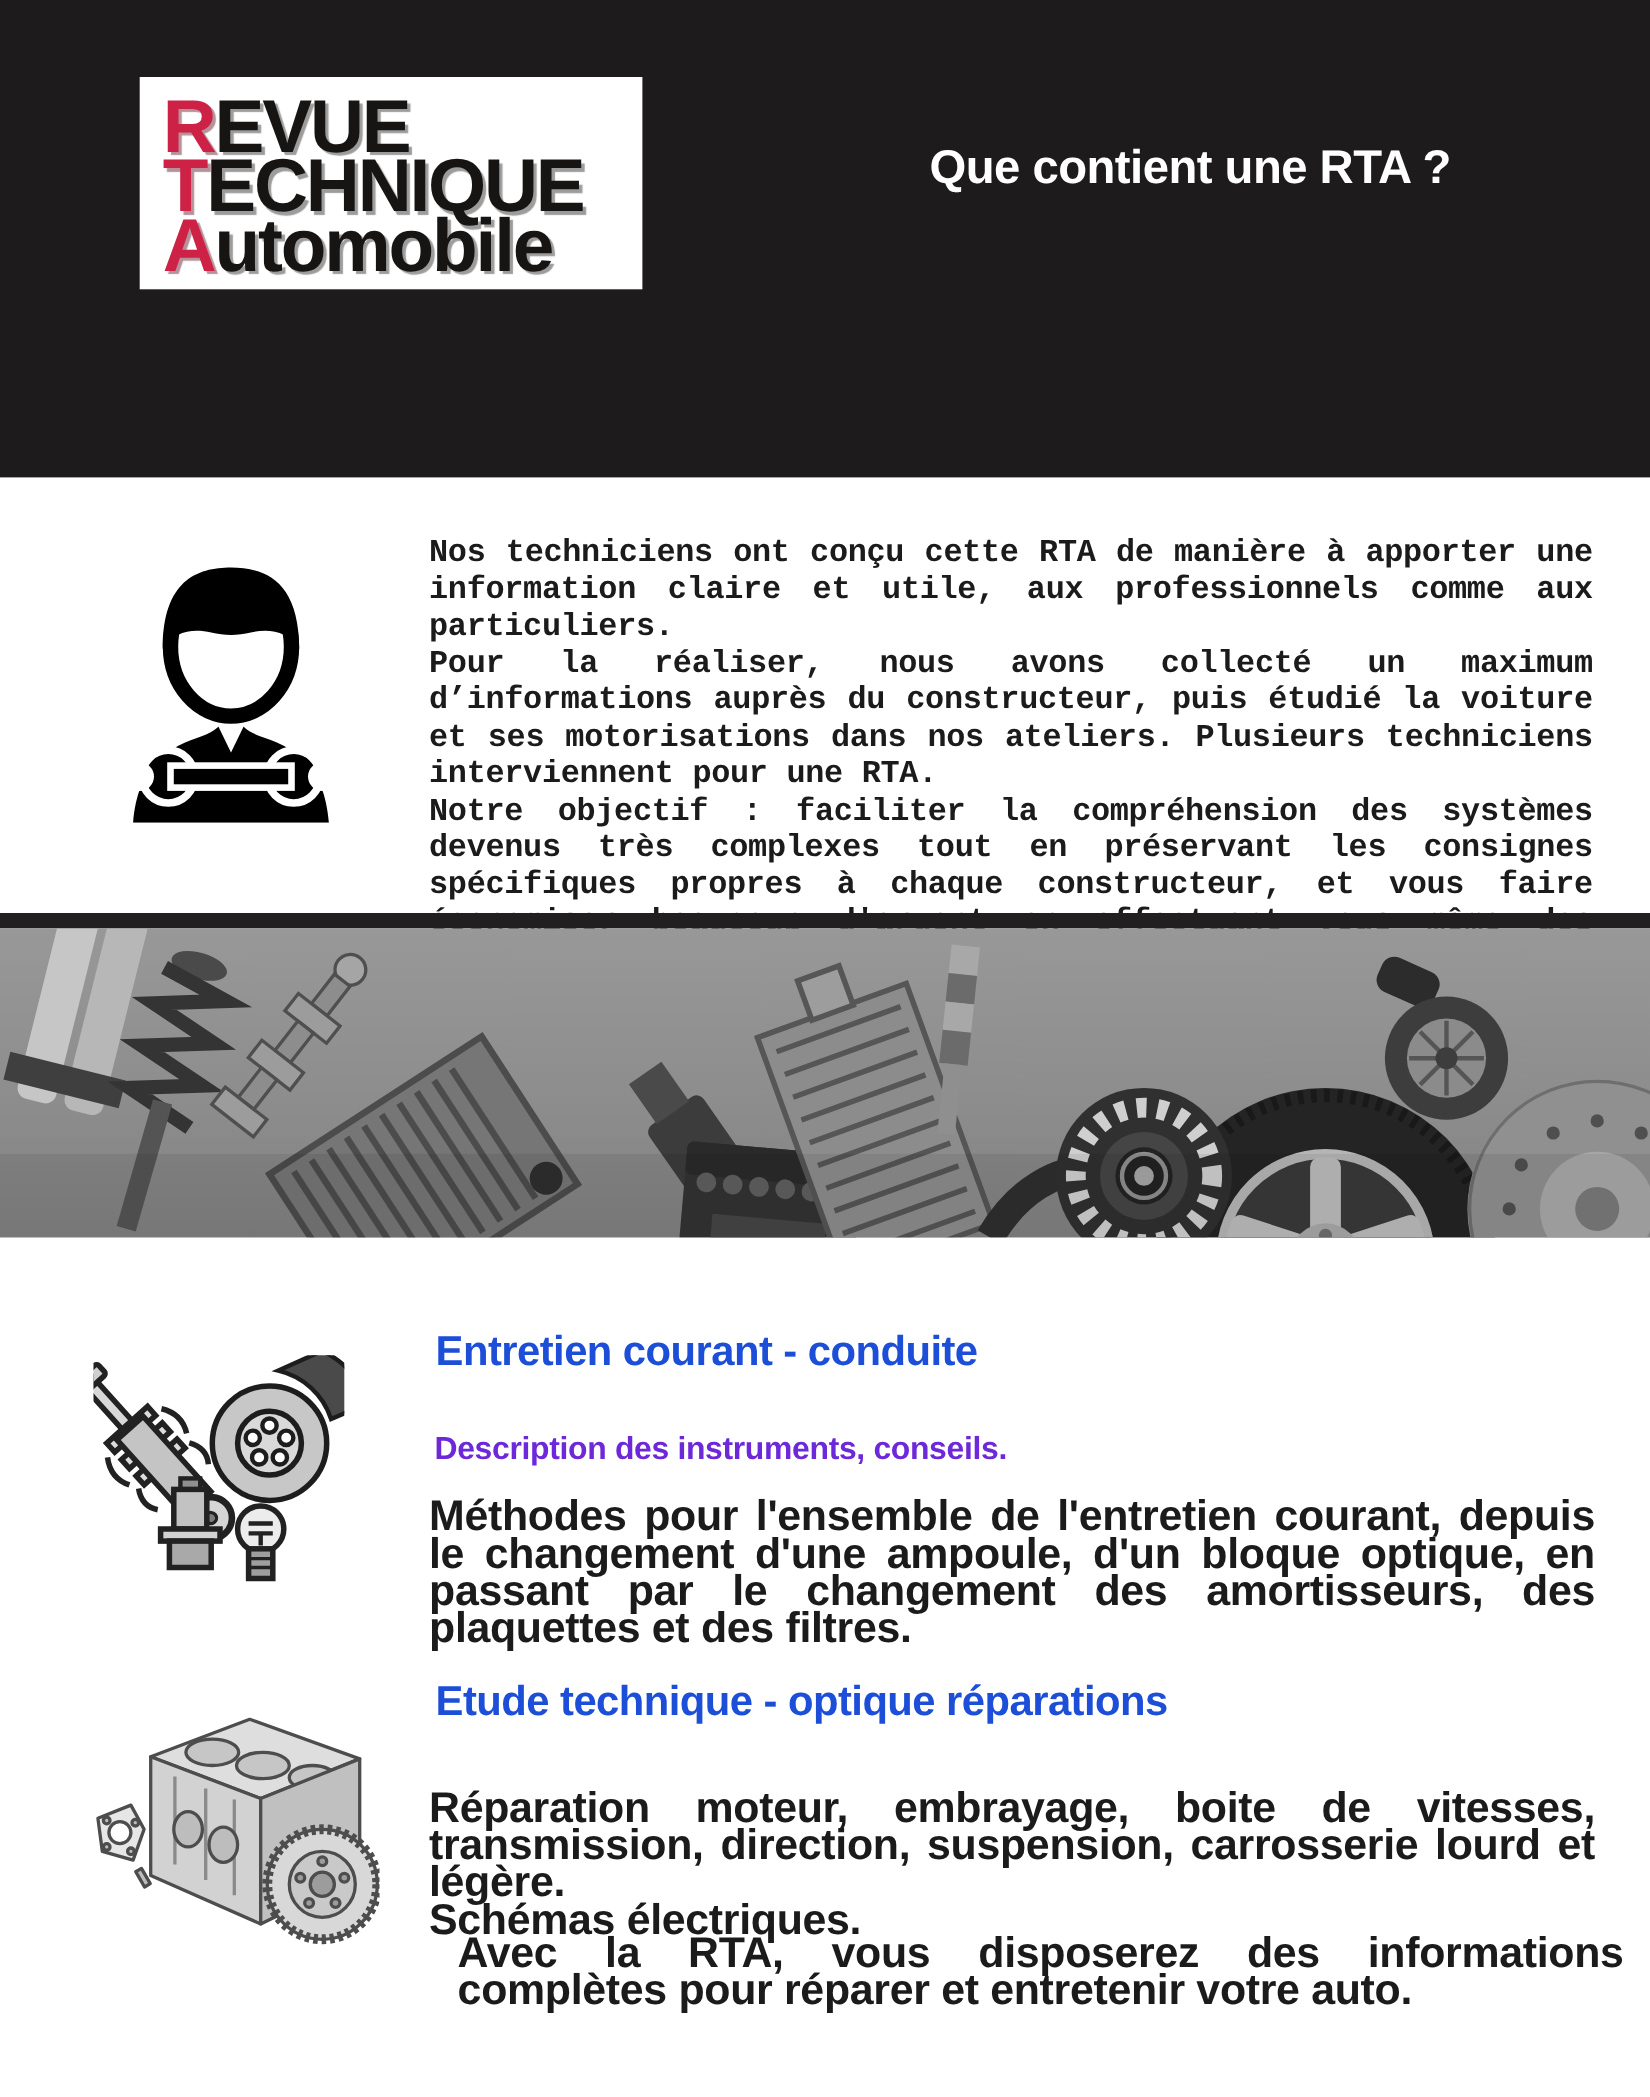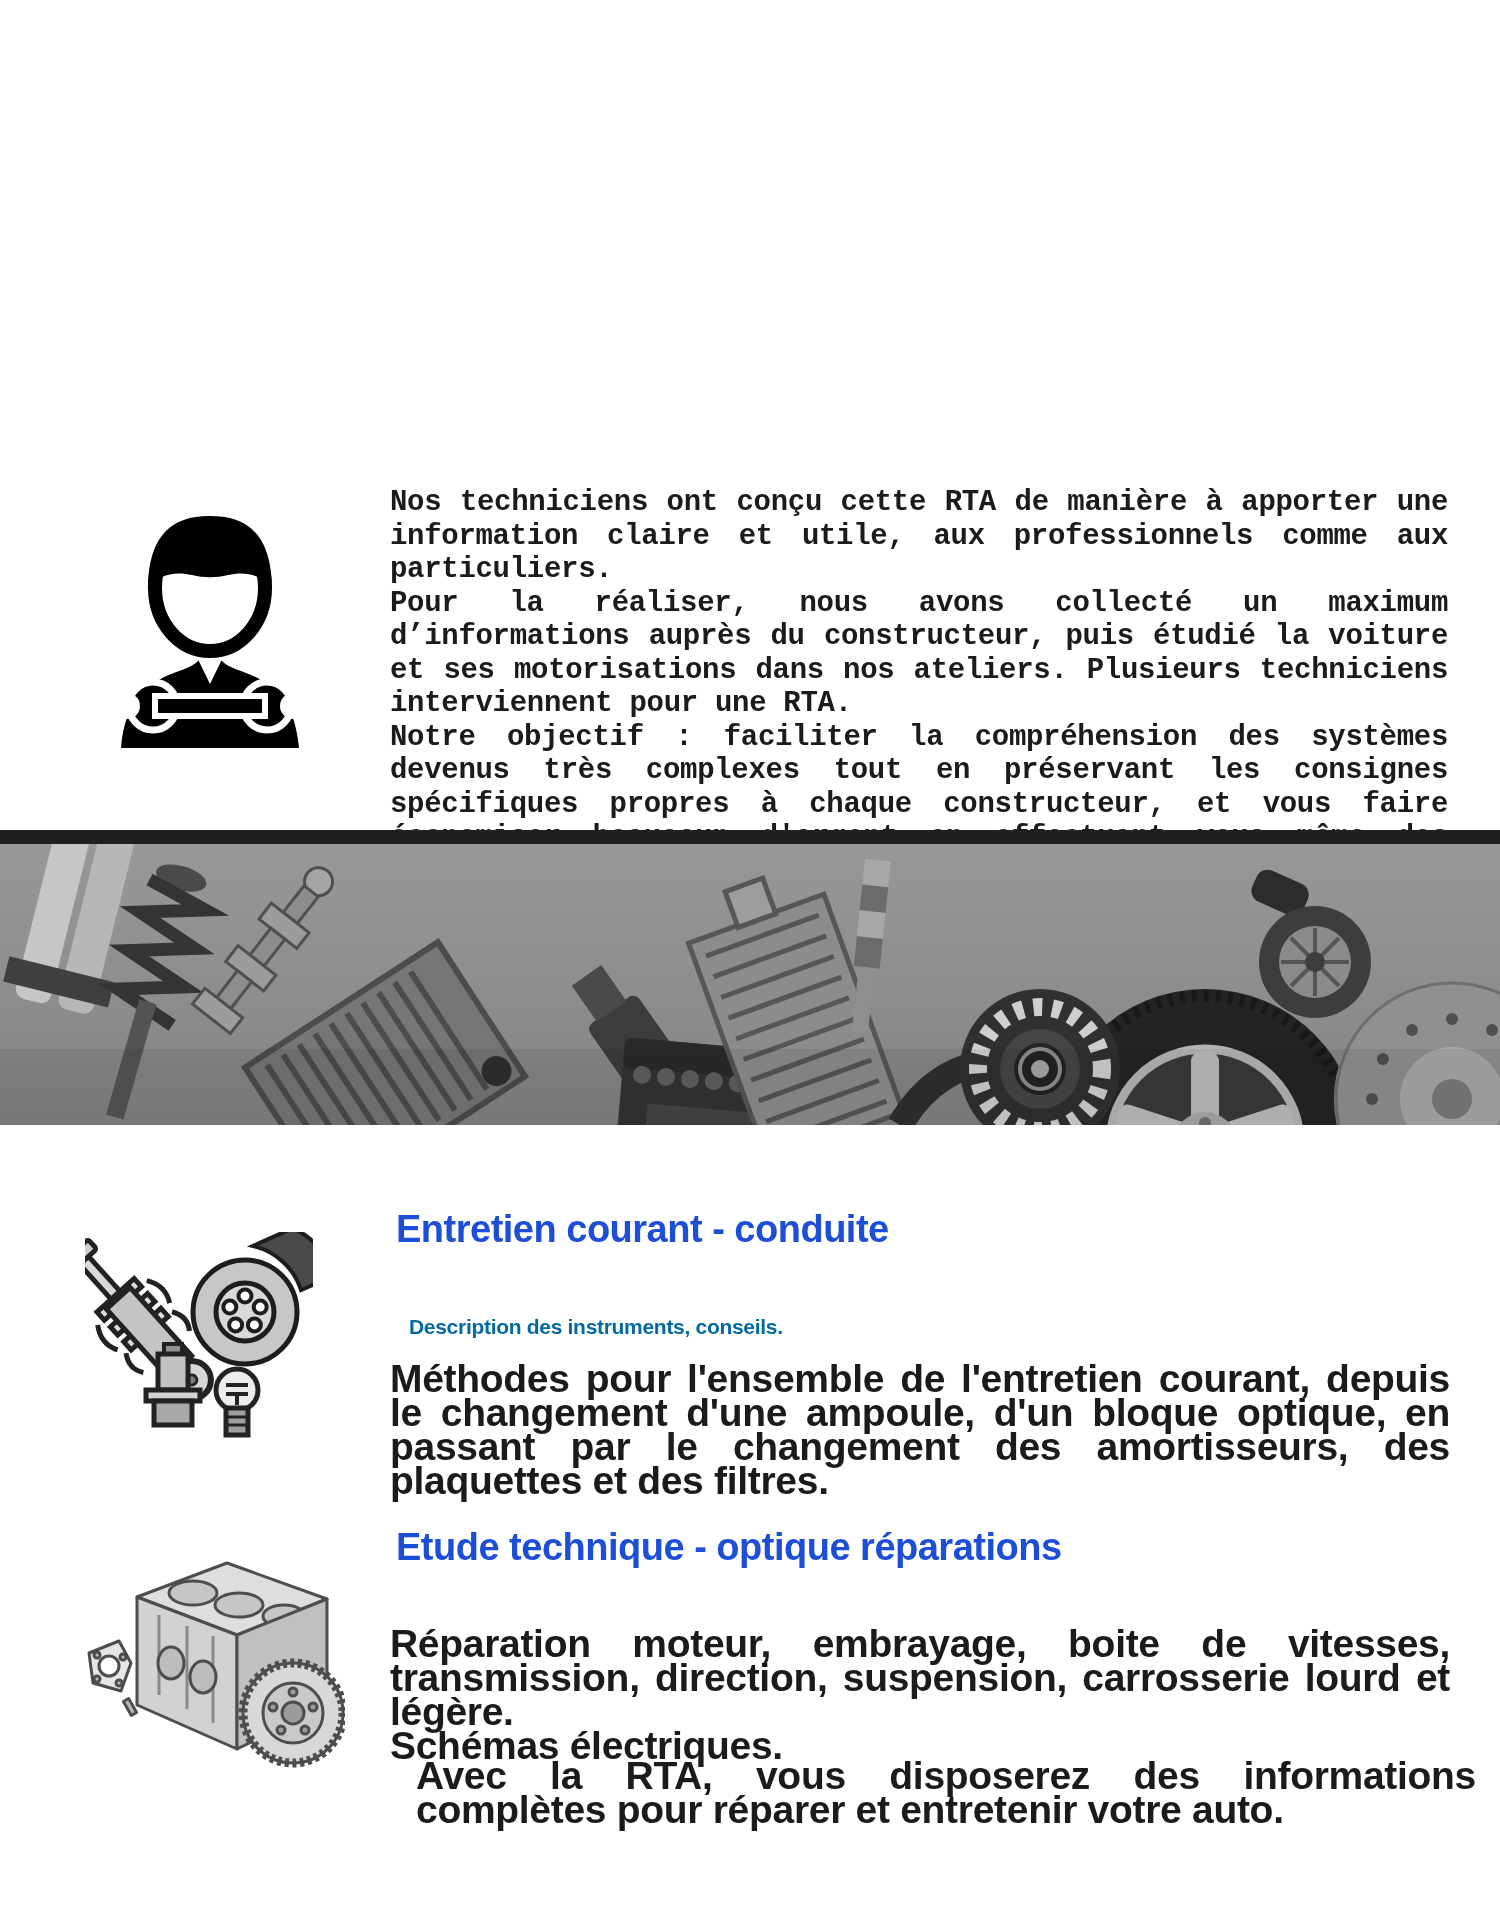--- a/index.html
+++ b/index.html
@@ -27,35 +27,43 @@
   
   .band-strip { position:absolute; left:0; top:830px; width:1500px; height:14px; background:#211f1f; }
   .photo-band { position:absolute; left:0; top:844px; width:1500px; height:281px; overflow:hidden;
                 background:linear-gradient(180deg,#989898 0%,#8d8d8d 55%,#818181 100%); }
   .photo-band svg { display:block; }
   
   .sec-heading { position:absolute; margin:2px; font-size:38px; line-height:44px; font-weight:bold;
                  color:#1d4ed8; letter-spacing:-0.5px; white-space:nowrap; }
   .sec1-heading { left:394px; top:1205px; }
   .sec2-heading { left:394px; top:1523px; }
-  .sec-lead { position:absolute; left:393px; top:1299px; margin:16px; font-size:21px; font-weight:bold;
-              letter-spacing:-0.3px; color:#0369a1; white-space:nowrap; }
+  .sec-lead { position:absolute; left:393px; top:1299px; margin:2px; font-size:29px; font-weight:bold;
+              letter-spacing:-0.3px; color:#6d28d9; white-space:nowrap; }
   .sec-body { position:absolute; left:390px; width:1060px; margin:0; font-size:39px; font-weight:bold;
               line-height:34px; letter-spacing:-0.3px; color:#1b1b1b; text-align:justify; white-space:pre-line; }
   .sec1-body  { top:1362px; }
   .sec2-body  { top:1627px; }
   .sec2-body2 { top:1759px;margin-left:26px; }
   .sec-icon1 { position:absolute; left:85px;  top:1232px; width:228px; height:208px; }
   .sec-icon2 { position:absolute; left:75px;  top:1553px; width:270px; height:235px; }
 </style>
 </head>
 <body>
 
 <div class="page">
 
+  <header class="header">
+    <div class="logo-box">
+      <div class="logo-line"><span class="logo-initial">R</span><span>EVUE</span></div>
+      <div class="logo-line"><span class="logo-initial">T</span><span>ECHNIQUE</span></div>
+      <div class="logo-line"><span class="logo-initial">A</span><span>utomobile</span></div>
+    </div>
+    <h1 class="header-title">Que contient une RTA ?</h1>
+  </header>
 
   <div class="mechanic-icon">
     <svg viewBox="0 0 190 248" width="190" height="248" aria-hidden="true">
       <path d="M6,248 C10,200 32,182 64,171 C76,167 85,162 89,153 L95,170 L101,153 C105,162 114,167 126,171 C158,182 180,200 184,248 Z" fill="#000"></path>
       <path d="M78,149 L95,184 L112,149 Z" fill="#fff"></path>
       <circle cx="38" cy="206" r="24" fill="#000" stroke="#fff" stroke-width="7"></circle>
       <circle cx="152" cy="206" r="24" fill="#000" stroke="#fff" stroke-width="7"></circle>
       <circle cx="12" cy="206" r="13" fill="#fff"></circle>
       <circle cx="178" cy="206" r="13" fill="#fff"></circle>
       <rect x="40" y="196" width="110" height="20" fill="#000" stroke="#fff" stroke-width="6"></rect>

